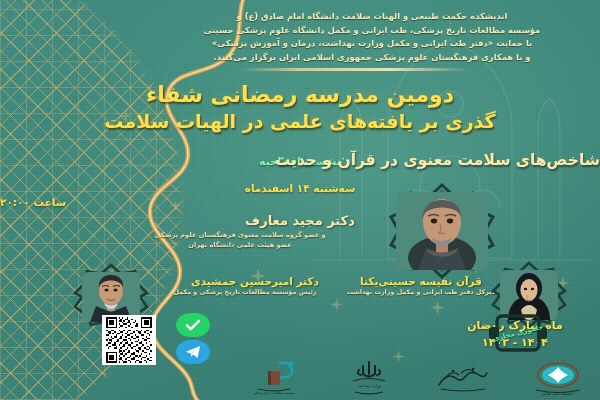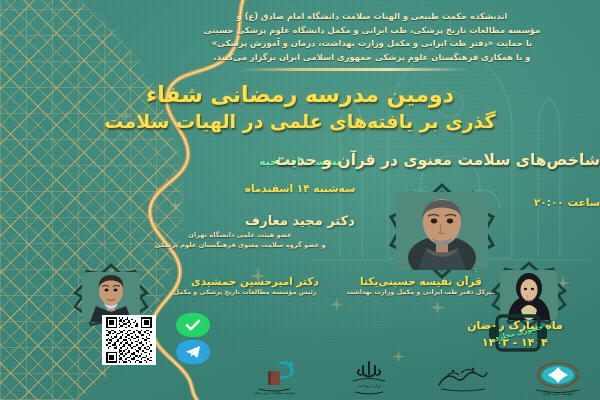--- a/index.html
+++ b/index.html
@@ -106,24 +106,23 @@
   }
 
   .when-date {
     position:absolute; left:0; right:0; top:182px;
     text-align:center; direction:rtl;
     color:#ffe04a; font-size:10.5px; font-weight:bold;
     text-shadow:0 1px 2px rgba(0,0,0,.45);
   }
   .when-time {
     position:absolute; left:0; right:0; top:196px;
-    text-align:right; direction:rtl;
+    text-align:left; direction:rtl;
     color:#ffe04a; font-size:10.5px; font-weight:bold;
     text-shadow:0 1px 2px rgba(0,0,0,.45);
-    padding-left:40px;
   }
 
   
   .speaker-main-name {
     position:absolute; left:0; right:0; top:213px;
     text-align:center; direction:rtl;
     color:#ffe9a8; font-size:13px; font-weight:bold;
     text-shadow:1px 1px 2px rgba(0,0,0,.45);
   }
   .speaker-main-aff {
@@ -344,22 +343,22 @@
   <div class="title-sub">گذری بر یافته‌های علمی در الهیات سلامت</div>
 
   <div class="session-label">نشست افتتاحیه</div>
   <div class="session-title">شاخص‌های سلامت معنوی در قرآن و حدیث</div>
 
   <div class="when-date">سه‌شنبه ۱۴ اسفندماه</div>
   <div class="when-time">ساعت ۲۰:۰۰</div>
 
   <div class="speaker-main-name">دکتر مجید معارف</div>
   <div class="speaker-main-aff">
+    <div>و عضو گروه سلامت معنوی فرهنگستان علوم پزشکی</div>
     <div>عضو هیئت علمی دانشگاه تهران</div>
-    <div>و عضو گروه سلامت معنوی فرهنگستان علوم پزشکی</div>
   </div>
 
   <div class="portrait-main">
     <div class="frame-star">
       <svg viewBox="0 0 110 96">
         <path d="M55 2 L68 14 L86 10 L90 26 L106 34 L98 48 L106 62 L90 70 L86 86 L68 82 L55 94 L42 82 L24 86 L20 70 L4 62 L12 48 L4 34 L20 26 L24 10 L42 14 Z" fill="none" stroke="#1d3f38" stroke-width="3"></path>
         <path d="M55 7 L66 18 L82 15 L86 29 L99 36 L92 48 L99 60 L86 67 L82 81 L66 78 L55 89 L44 78 L28 81 L24 67 L11 60 L18 48 L11 36 L24 29 L28 15 L44 18 Z" fill="none" stroke="#2d6b5c" stroke-width="1.4"></path>
       </svg>
     </div>
     <div class="face">

